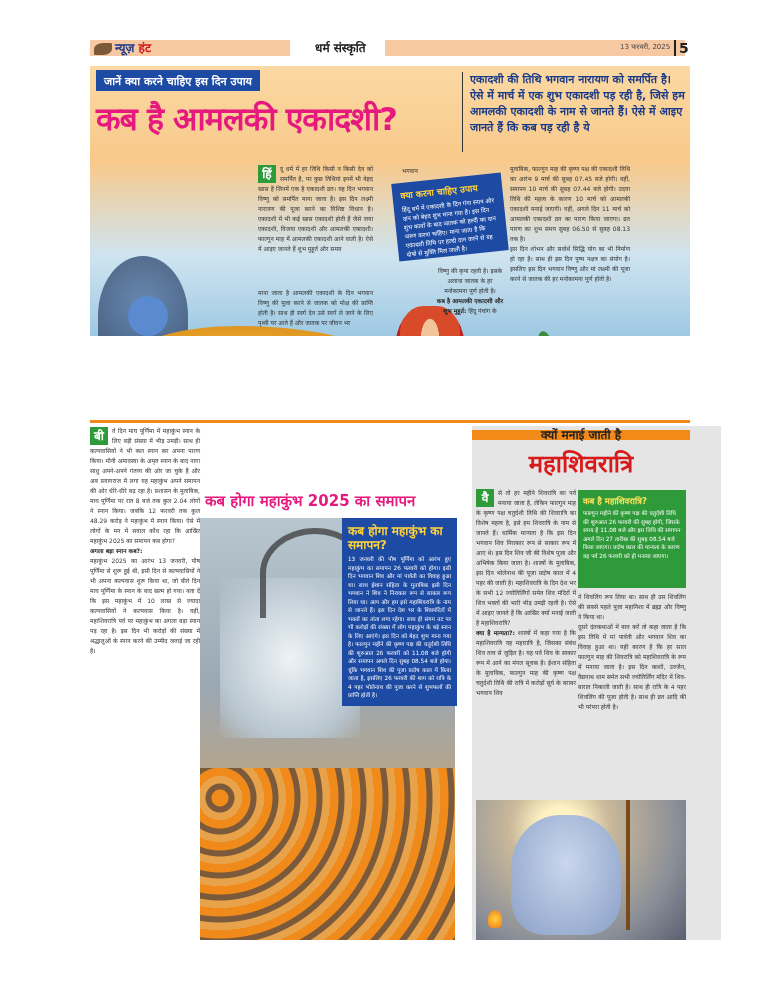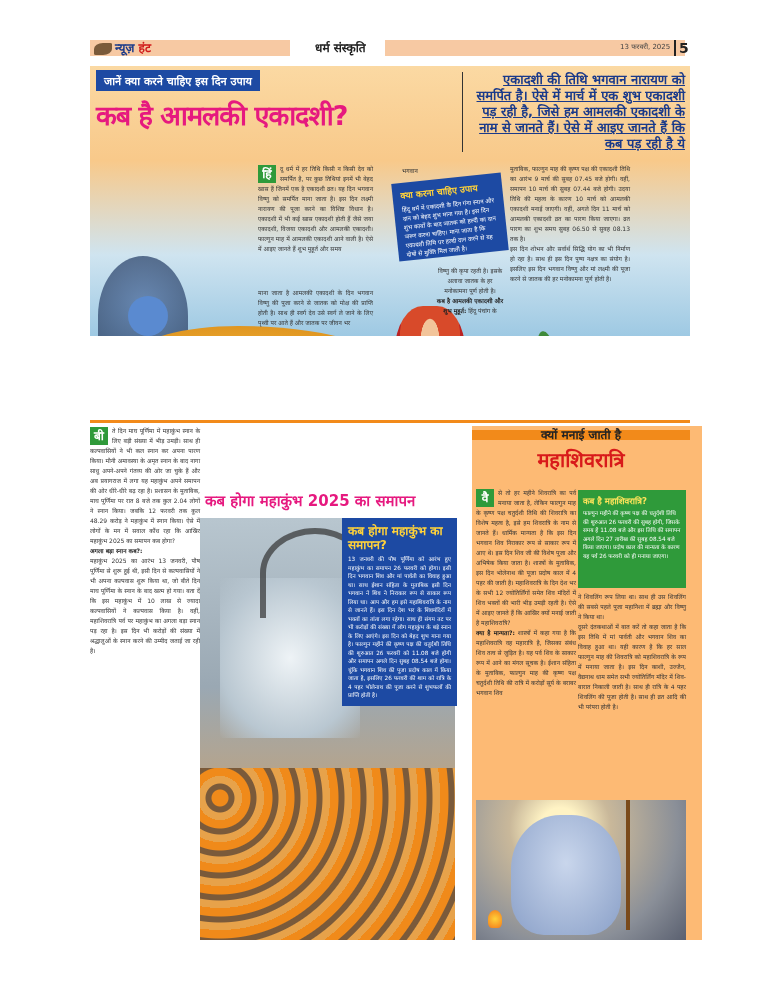--- a/index.html
+++ b/index.html
@@ -14,23 +14,23 @@
   .logo{position:absolute;left:4px;top:0;font-size:12px;font-weight:bold;color:#1a3a8a;line-height:16px;}
   .logo .hunt{color:#d01a1a;}
   .logo .bird{display:inline-block;width:18px;height:12px;background:#7a5a3a;border-radius:50% 10% 50% 10%;margin-right:3px;vertical-align:middle;}
   .section{position:absolute;left:225px;top:0;font-size:12px;font-weight:bold;color:#222;line-height:16px;}
   .date{position:absolute;left:530px;top:2px;font-size:7px;color:#444;}
   .pageno{position:absolute;left:584px;top:0;font-size:14px;font-weight:bold;color:#222;line-height:16px;border-left:2px solid #222;padding-left:3px;}
 
   
   .top{position:absolute;left:0;top:18px;width:600px;height:270px;background:linear-gradient(180deg,#fbd9a3 0%,#f8c98a 35%,#cfe4f0 70%,#9ec9e3 100%);overflow:hidden;margin-top:8px;}
   .kicker{position:absolute;left:6px;top:4px;background:#1d4aa3;color:#fff;font-size:11px;font-weight:bold;padding:3px 8px;}
-  .headline1{position:absolute;left:6px;top:30px;font-size:27px;font-weight:bold;color:#e6197f;letter-spacing:-1px;}
+  .headline1{position:absolute;left:6px;top:30px;font-size:32px;font-weight:bold;color:#e6197f;letter-spacing:-1px;}
   .divider-v{position:absolute;left:372px;top:6px;width:1px;height:80px;background:#333;}
-  .deck1{position:absolute;left:380px;top:6px;width:215px;font-size:13px;font-weight:bold;color:#1a3a8a;line-height:16px;text-align:right;text-decoration:underline;}
+  .deck1{position:absolute;left:380px;top:6px;width:215px;font-size:11px;font-weight:bold;color:#1a3a8a;line-height:16px;}
 
   .col{position:absolute;font-size:6px;line-height:10px;color:#333;text-align:justify;}
   .dropcap{float:left;width:18px;height:18px;background:#2f9a3a;color:#fff;font-size:12px;font-weight:bold;text-align:center;line-height:18px;margin-right:4px;margin-top:1px;}
   .bluebox{position:absolute;left:135px;top:112px;width:110px;height:78px;background:#1d4aa3;transform:rotate(-6deg);padding:6px 8px;}
   .bluebox h4{color:#ffd23a;font-size:9px;margin-bottom:3px;}
   .bluebox p{color:#fff;font-size:6px;line-height:9px;}
   .subhead{font-weight:bold;color:#222;}
 
   .vishnu{position:absolute;left:8px;top:190px;width:300px;height:165px;}
   .vishnu .snake{position:absolute;left:0;top:0;width:90px;height:120px;background:radial-gradient(circle at 50% 40%,#5a7aa8,#2c3e5a);border-radius:50% 50% 20% 20%;opacity:.85;}
@@ -50,24 +50,24 @@
   .headline2{position:absolute;left:115px;top:450px;font-size:15px;font-weight:bold;color:#e6197f;}
   .kumbh-img{position:absolute;left:110px;top:478px;width:255px;height:422px;background:linear-gradient(180deg,#b8c6cf 0%,#9aa8b3 40%,#c2a27a 70%,#d9813a 100%);overflow:hidden;}
   .hair{position:absolute;left:60px;top:10px;width:110px;height:90px;border-radius:50% 50% 0 0;border:6px solid #333;border-bottom:none;opacity:.7;}
   .water{position:absolute;left:20px;top:60px;width:140px;height:160px;background:radial-gradient(ellipse,#eef3f6,#b9c7d1 70%,transparent);}
   .crowd{position:absolute;left:0;top:250px;width:255px;height:172px;background:repeating-radial-gradient(circle at 20px 30px,#f08a1a 0 8px,#7a5a3a 9px 14px,#e7a24a 15px 22px);}
   .kumbh-box{position:absolute;left:252px;top:478px;width:115px;height:188px;background:#1d4aa3;padding:6px 6px;}
   .kumbh-box h4{color:#ffd23a;font-size:12px;line-height:14px;margin-bottom:3px;}
   .kumbh-box p{color:#fff;font-size:5.7px;line-height:8.5px;text-align:justify;}
 
   
-  .shiv{position:absolute;left:382px;top:386px;width:230px;height:514px;background:#fdba74;}
+  .shiv{position:absolute;left:382px;top:386px;width:249px;height:514px;background:#e5e5e5;}
   .shiv-kicker{position:absolute;left:0;top:4px;width:218px;height:10px;background:#f28a1a;}
   .shiv-kicker span{position:absolute;left:0;top:-4px;width:218px;text-align:center;font-size:12px;font-weight:bold;color:#222;}
-  .shiv-title{position:absolute;left:0;top:20px;width:218px;text-align:center;font-size:20px;font-weight:bold;color:#d81a1a;}
+  .shiv-title{position:absolute;left:0;top:20px;width:218px;text-align:center;font-size:24px;font-weight:bold;color:#d81a1a;}
   .shiv-col1{position:absolute;left:4px;top:62px;width:100px;}
   .shiv-green{position:absolute;left:106px;top:64px;width:108px;height:98px;background:#2f9a3a;padding:5px;}
   .shiv-green h4{color:#ffe45a;font-size:8.5px;margin-bottom:3px;}
   .shiv-green p{color:#fff;font-size:5.7px;line-height:8.5px;}
   .shiv-col2{position:absolute;left:106px;top:166px;width:108px;}
   .shiva-img{position:absolute;left:4px;top:374px;width:210px;height:140px;background:radial-gradient(circle at 40% 20%,#fff3c4 0 12%,#c9b89a 30%,#8a8f98 70%,#5a6070);overflow:hidden;}
   .shiva-body{position:absolute;left:35px;top:15px;width:110px;height:120px;background:radial-gradient(ellipse at 50% 40%,#c9d6ec,#8aa0c8);border-radius:45% 45% 30% 30%;}
   .trishul{position:absolute;left:150px;top:0;width:4px;height:130px;background:#7a4a1a;}
   .fire{position:absolute;left:12px;top:110px;width:14px;height:18px;background:radial-gradient(circle,#ffd23a,#f27a1a);border-radius:50% 50% 30% 30%;}
 </style>

